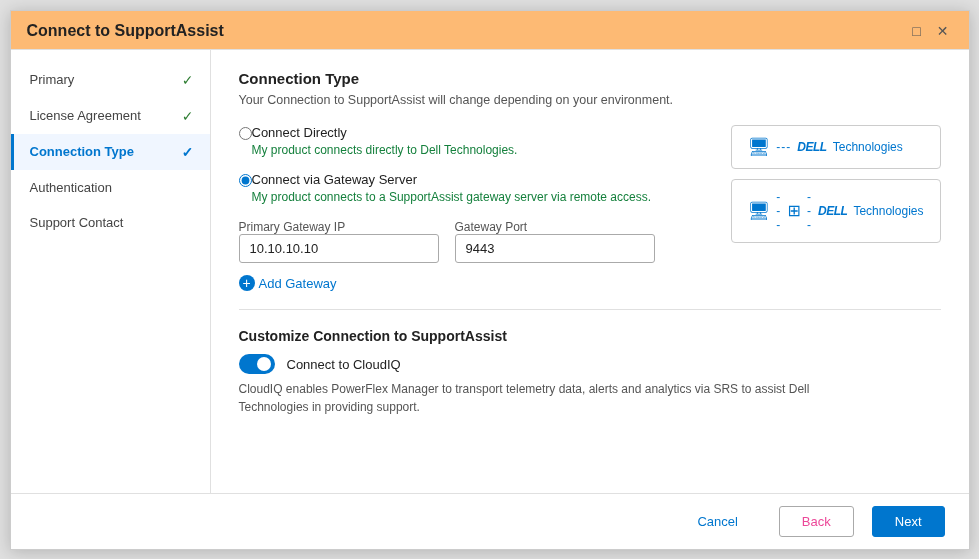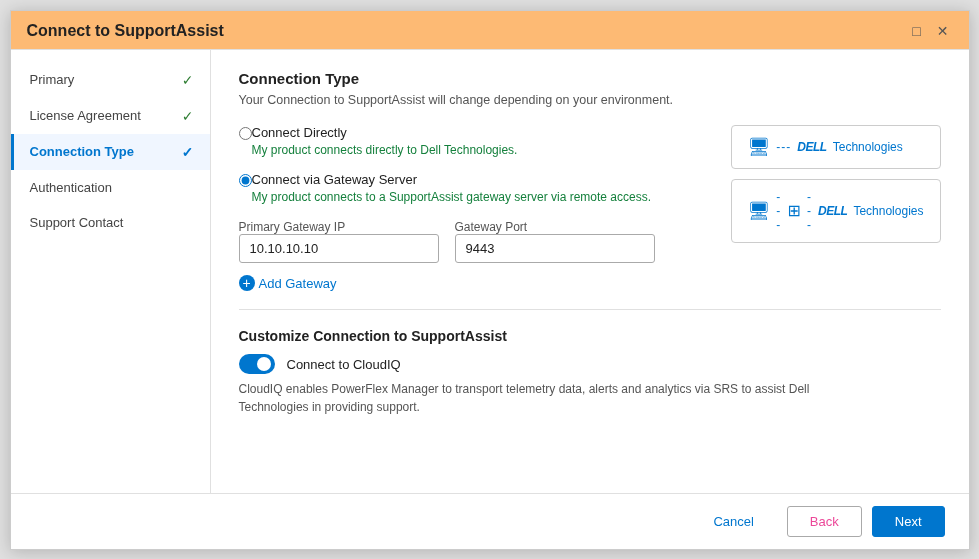--- a/index.html
+++ b/index.html
@@ -308,21 +308,21 @@
       max-width: 600px;
     }
 
     
     .dialog-footer {
       border-top: 1px solid #e0e0e0;
       padding: 12px 24px;
       display: flex;
       justify-content: flex-end;
       align-items: center;
-      gap: 10px;
+      gap: 18px;
       background: #fff;
     }
 
     .btn {
       padding: 7px 22px;
       font-size: 13px;
       border-radius: 3px;
       cursor: pointer;
       font-weight: 500;
       border: 1px solid transparent;

